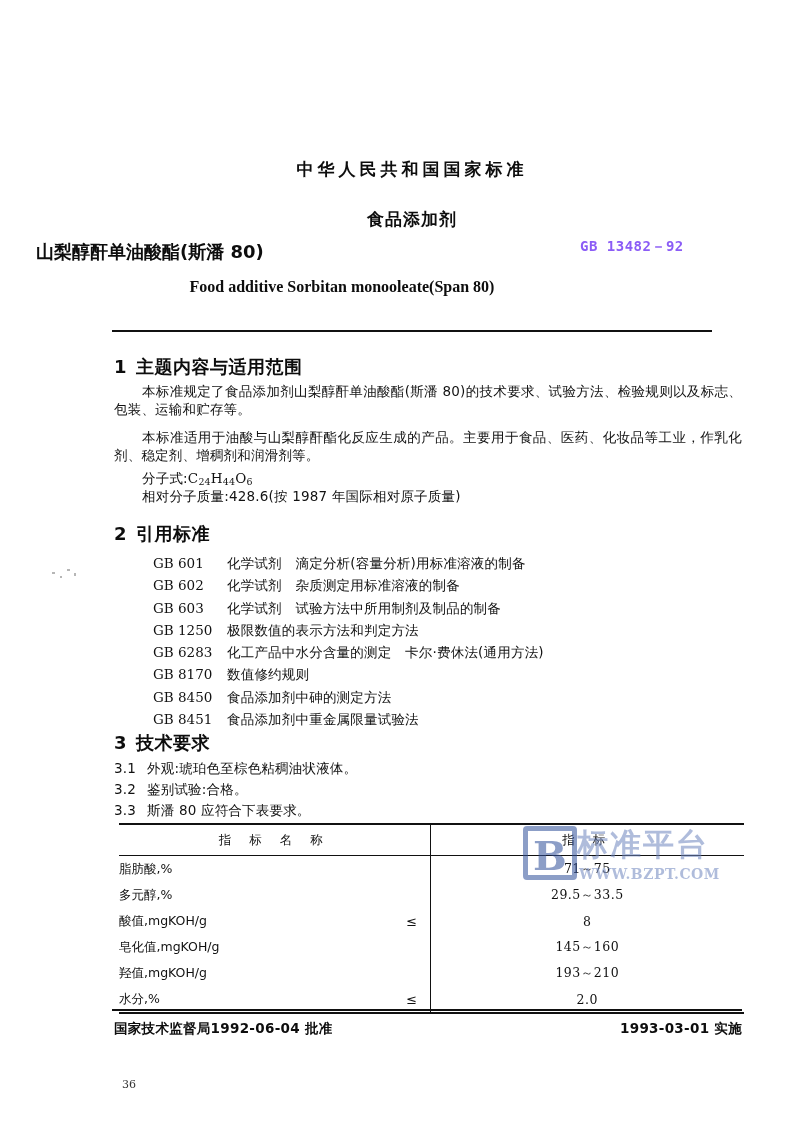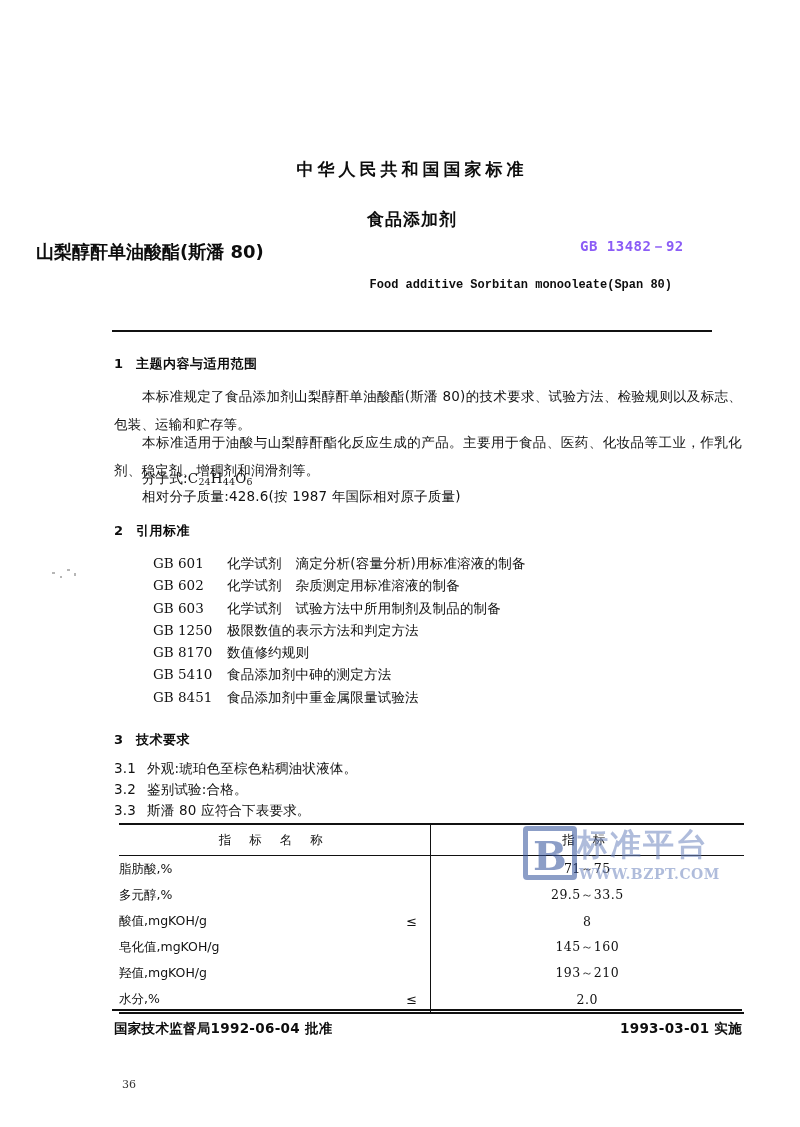--- a/index.html
+++ b/index.html
@@ -63,24 +63,24 @@
     letter-spacing: 0px;
     color: #0d0d0d;
     padding-left: 24px;
   }
 
   .title-en {
     position: absolute;
     top: 278px;
     left: 0;
     width: 660px;
-    text-align: right;
-    font-size: 12px;
-    font-weight: bold;
-    font-family: Liberation Mono, monospace;
+    text-align: center;
+    font-size: 16px;
+    font-weight: bold;
+    font-family: Liberation Serif, serif;
     color: #0d0d0d;
   }
 
   .std-number {
     position: absolute;
     top: 238px;
     left: 568px;
     font-size: 14px;
     font-weight: bold;
     font-family: "DejaVu Sans Mono", "Liberation Mono", monospace;
@@ -93,35 +93,35 @@
     top: 330px;
     left: 100px;
     width: 600px;
     height: 2px;
     background: #111;
   }
 
   
   .sec-head {
     position: absolute;
-    font-size: 13px;
+    font-size: 18px;
     font-weight: bold;
     color: #0d0d0d;
     letter-spacing: 0.5px;
     white-space: nowrap;
   }
   .sec-num {
     display: inline-block;
     width: 22px;
   }
 
   .para {
     position: absolute;
     font-size: 13.5px;
-    line-height: 28px;
+    line-height: 18px;
     color: #111;
     text-align: justify;
     letter-spacing: 0.2px;
   }
   .para.indent { text-indent: 28px; }
 
   .sub-line {
     position: absolute;
     font-size: 13.5px;
     color: #111;
@@ -332,22 +332,23 @@
 
   <div class="sec-head" style="left:102px; top:522px;">
     <span class="sec-num">2</span><span>引用标准</span>
   </div>
 
   <div class="ref-list">
     <div class="ref-row"><span class="ref-code">GB 601</span><span class="ref-name">化学试剂　滴定分析(容量分析)用标准溶液的制备</span></div>
     <div class="ref-row"><span class="ref-code">GB 602</span><span class="ref-name">化学试剂　杂质测定用标准溶液的制备</span></div>
     <div class="ref-row"><span class="ref-code">GB 603</span><span class="ref-name">化学试剂　试验方法中所用制剂及制品的制备</span></div>
     <div class="ref-row"><span class="ref-code">GB 1250</span><span class="ref-name">极限数值的表示方法和判定方法</span></div>
+    <div class="ref-row"><span class="ref-code">GB 6283</span><span class="ref-name">化工产品中水分含量的测定　卡尔·费休法(通用方法)</span></div>
     <div class="ref-row"><span class="ref-code">GB 8170</span><span class="ref-name">数值修约规则</span></div>
-    <div class="ref-row"><span class="ref-code">GB 5410</span><span class="ref-name">食品添加剂中砷的测定方法</span></div>
+    <div class="ref-row"><span class="ref-code">GB 8450</span><span class="ref-name">食品添加剂中砷的测定方法</span></div>
     <div class="ref-row"><span class="ref-code">GB 8451</span><span class="ref-name">食品添加剂中重金属限量试验法</span></div>
   </div>
 
   <div class="sec-head" style="left:102px; top:731px;">
     <span class="sec-num">3</span><span>技术要求</span>
   </div>
 
   <div class="clause" style="left:102px; top:760px;">
     <span class="cnum">3.1</span><span>外观:琥珀色至棕色粘稠油状液体。</span>
   </div>

